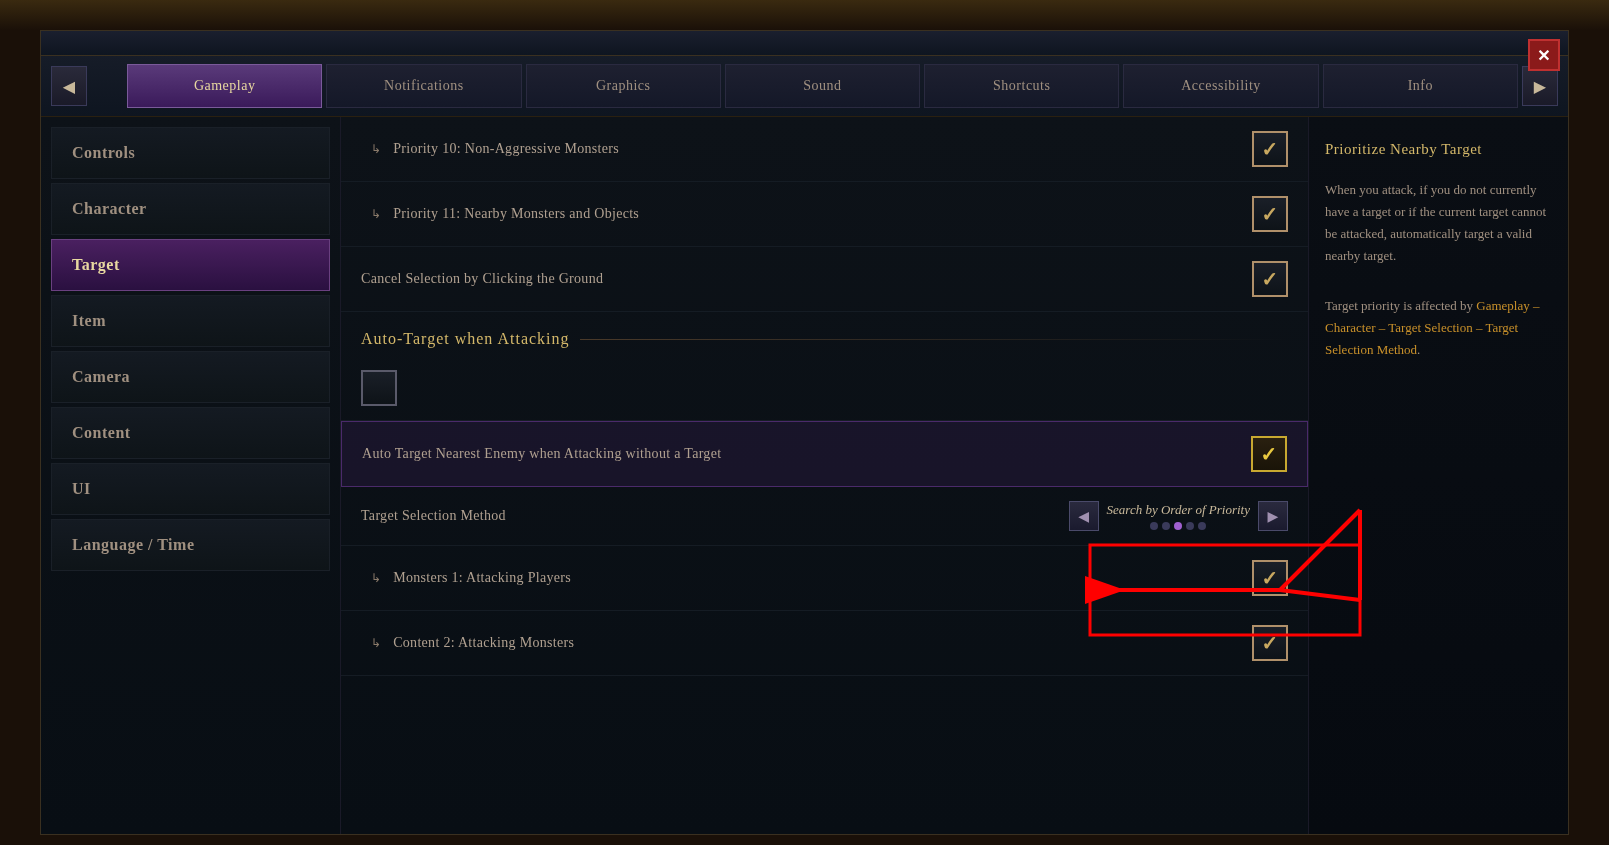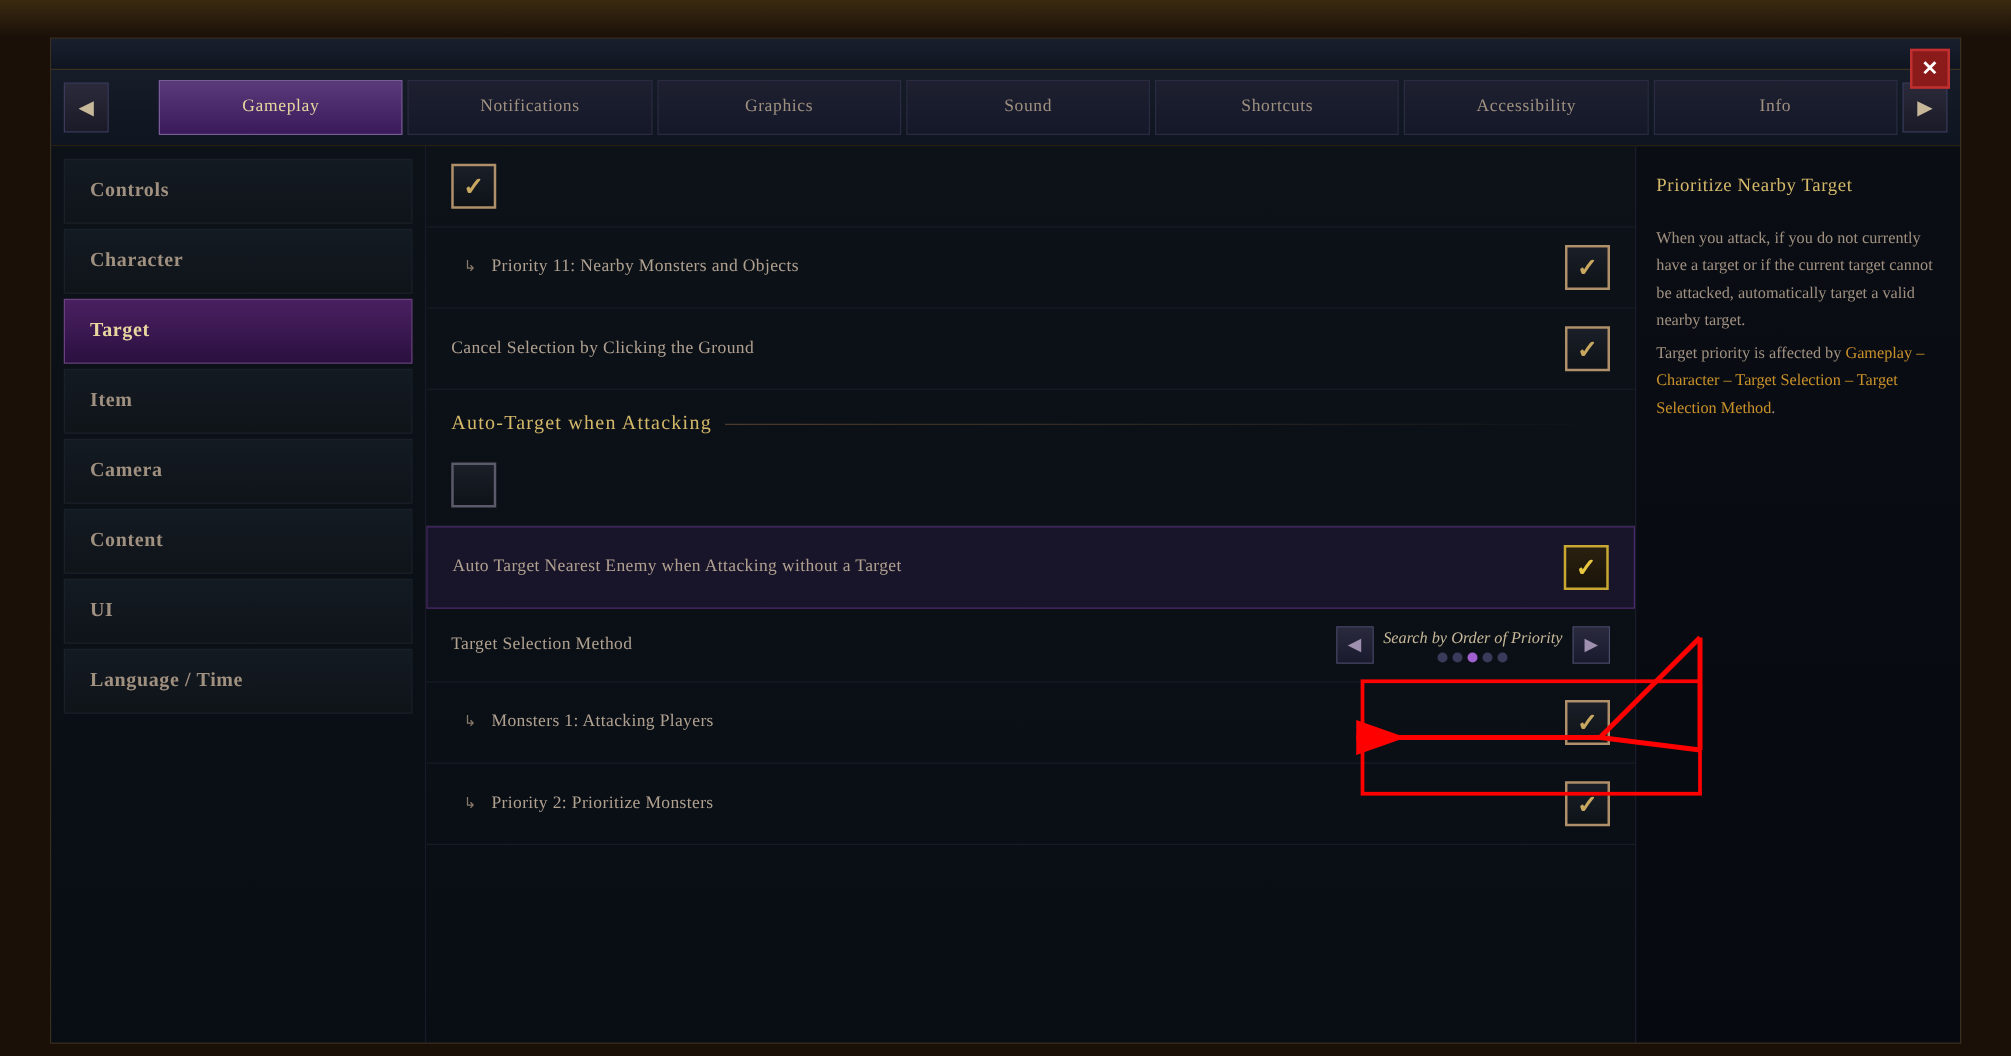--- a/index.html
+++ b/index.html
@@ -366,20 +366,24 @@
         <span>UI</span>
       </div>
       <div class="sidebar-item">
         <span>Language / Time</span>
       </div>
     </div>
 
     <div class="settings-panel">
 
       <div class="setting-row">
+        <div class="setting-label sub">
+          <span class="sub-arrow">↳</span>
+          <span>Priority 10: Non-Aggressive Monsters</span>
+        </div>
         <div class="checkbox checked"></div>
       </div>
 
       <div class="setting-row">
         <div class="setting-label sub">
           <span class="sub-arrow">↳</span>
           <span>Priority 11: Nearby Monsters and Objects</span>
         </div>
         <div class="checkbox checked"></div>
       </div>
@@ -425,30 +429,30 @@
         <div class="setting-label sub">
           <span class="sub-arrow">↳</span>
           <span>Monsters 1: Attacking Players</span>
         </div>
         <div class="checkbox checked"></div>
       </div>
 
       <div class="setting-row">
         <div class="setting-label sub">
           <span class="sub-arrow">↳</span>
-          <span>Priority 2: Prioritize Monsters</span>
+          <span>Content 2: Attacking Monsters</span>
         </div>
         <div class="checkbox checked"></div>
       </div>
 
     </div>
 
     <div class="info-panel">
       <div class="info-title">Prioritize Nearby Target</div>
-      <p style="margin-bottom:4px;">When you attack, if you do not currently have a target or if the current target cannot be attacked, automatically target a valid nearby target.</p>
+      <p style="margin-bottom:28px;">When you attack, if you do not currently have a target or if the current target cannot be attacked, automatically target a valid nearby target.</p>
       <p>Target priority is affected by <span class="info-link">Gameplay – Character – Target Selection – Target Selection Method</span>.</p>
     </div>
 
   </div>
 </div>
 
 <svg style="position:absolute;top:0;left:0;width:1609px;height:845px;pointer-events:none;z-index:200;">
 
   <defs>
     <marker id="arrowhead" markerWidth="10" markerHeight="7" refX="0" refY="3.5" orient="auto">

